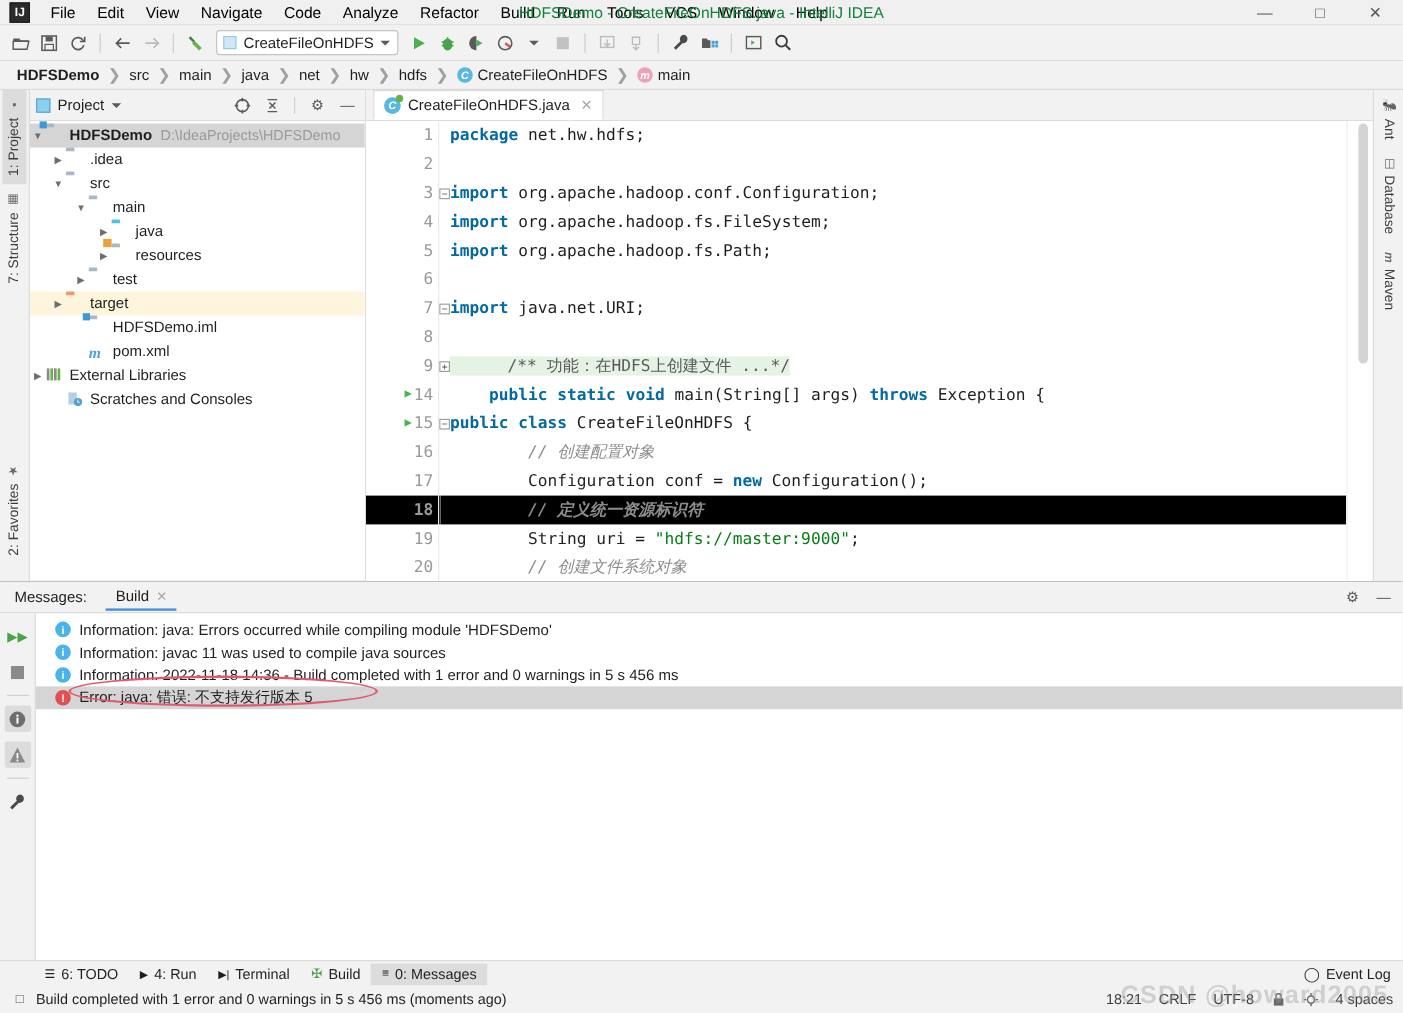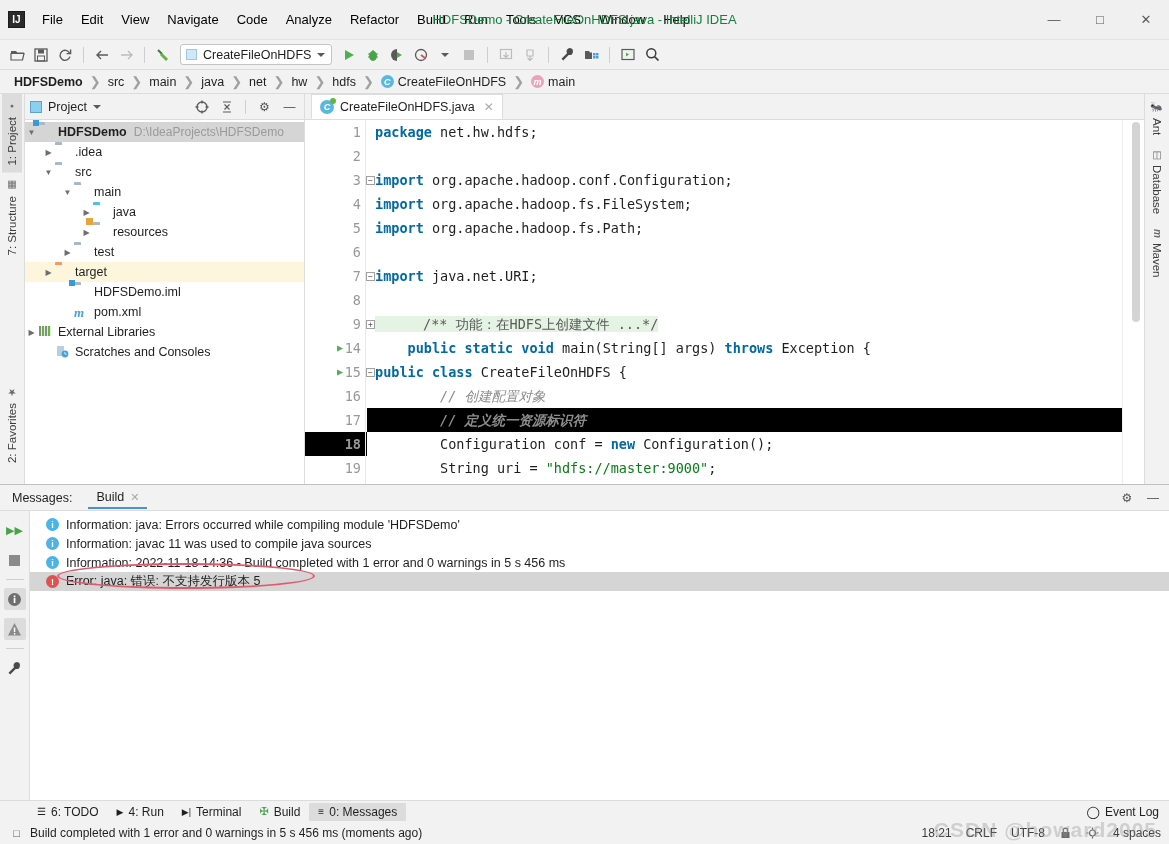--- a/index.html
+++ b/index.html
@@ -8,21 +8,21 @@
     font-family: "Liberation Sans", sans-serif;
     font-size: 12px;
     color: #1f1f1f;
     background: #f2f2f2;
     overflow: hidden;
   }
   .app { position: relative; width: 1169px; height: 844px; display: flex; flex-direction: column; background:#f2f2f2; }
 
   
   .titlebar {
-    height: 40px; display: flex; align-items: center;
+    height: 21px; display: flex; align-items: center;
     background: #f0f0f0; border-bottom: 1px solid #e3e3e3;
     position: relative; flex: none;
   }
   .idea-logo {
     width: 17px; height: 17px; margin-left: 8px; margin-right: 8px;
     background: #2b2b2b; color: #fff; font-size: 10px; font-weight: bold;
     display: flex; align-items: center; justify-content: center;
     border: 1px solid #1b1b1b;
   }
   .menubar { display: flex; align-items: center; gap: 0px; }
@@ -573,22 +573,22 @@
           <div class="cline"><span class="k">import</span> org.apache.hadoop.conf.Configuration;</div>
           <div class="cline"><span class="k">import</span> org.apache.hadoop.fs.FileSystem;</div>
           <div class="cline"><span class="k">import</span> org.apache.hadoop.fs.Path;</div>
           <div class="cline"></div>
           <div class="cline"><span class="k">import</span> java.net.URI;</div>
           <div class="cline"></div>
           <div class="cline"><span class="doc">/** 功能：在HDFS上创建文件 ...*/</span></div>
           <div class="cline">    <span class="k">public</span> <span class="k">static</span> <span class="k">void</span> main(String[] args) <span class="k">throws</span> Exception {</div>
           <div class="cline"><span class="k">public</span> <span class="k">class</span> CreateFileOnHDFS {</div>
           <div class="cline">        <span class="cm">// 创建配置对象</span></div>
+          <div class="cline">        Configuration conf = <span class="k">new</span> Configuration();</div>
           <div class="cline hl">        <span class="cm">// 定义统一资源标识符</span></div>
-          <div class="cline">        Configuration conf = <span class="k">new</span> Configuration();</div>
           <div class="cline">        String uri = <span class="s">"hdfs://master:9000"</span>;</div>
           <div class="cline">        <span class="cm">// 创建文件系统对象</span></div>
 
         </div>
         <div class="ed-right">
           <div class="inspect">✔</div>
           <div class="scroll-thumb"></div>
         </div>
       </div>
     </div>

